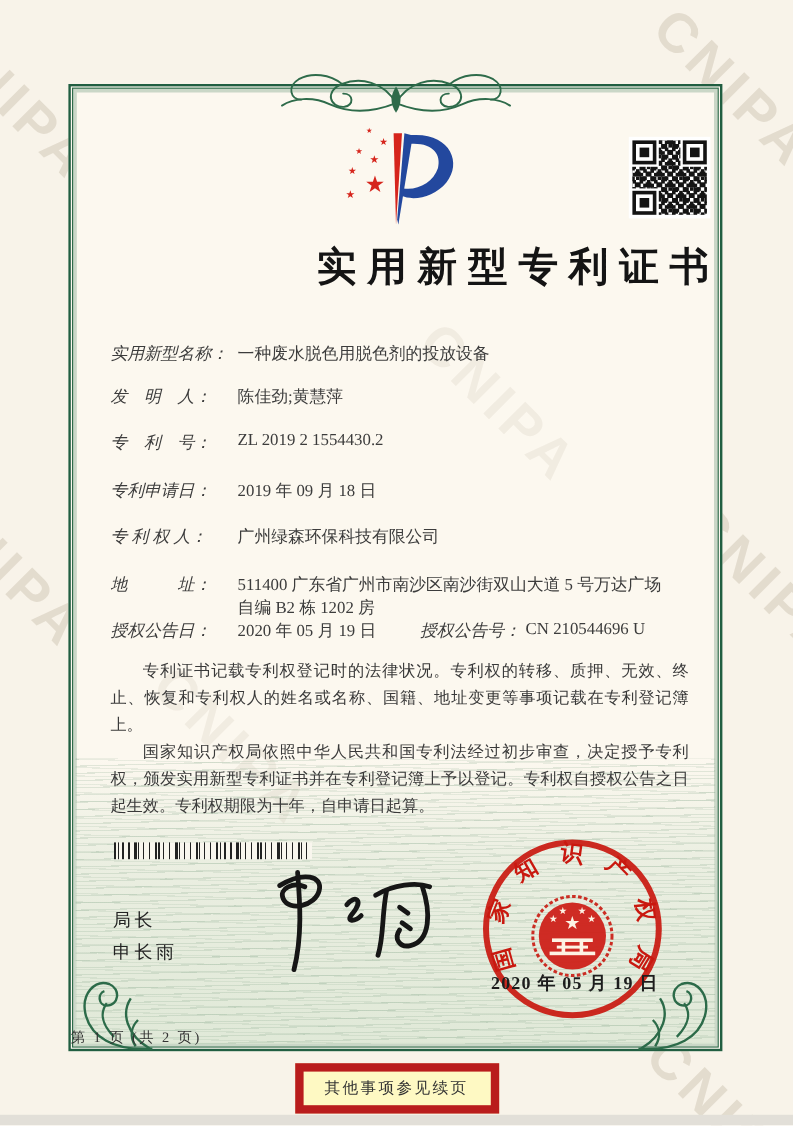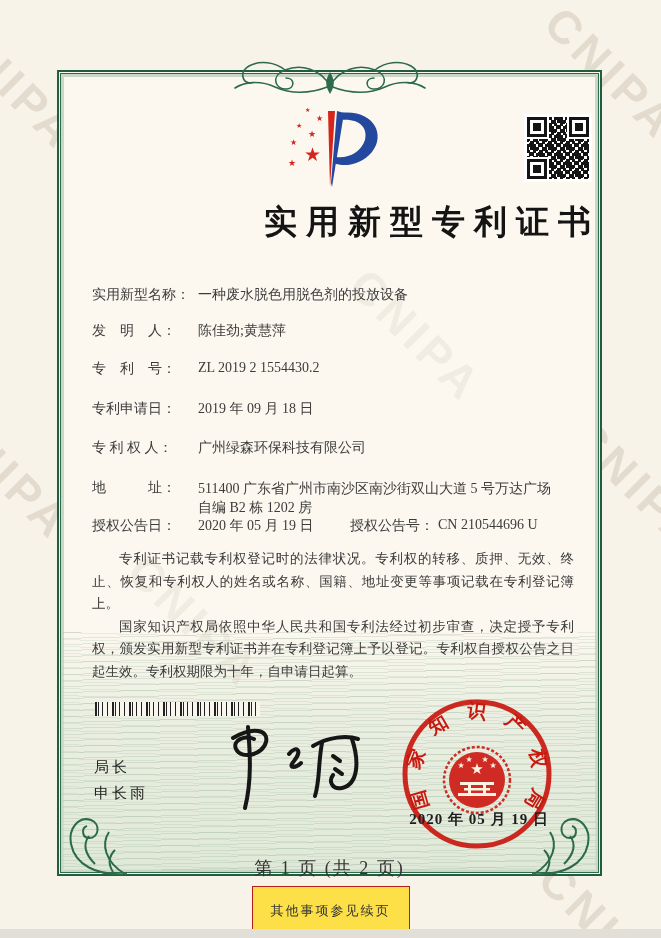--- a/index.html
+++ b/index.html
@@ -55,21 +55,21 @@
   .fp.tl{left:0;top:0;} .fp.tr{right:0;top:0;} .fp.bl{left:0;bottom:0;}
   .logo{position:absolute;left:215px;top:33px;}
   .logo .star{position:absolute;color:#d6251c;line-height:1;font-family:"DejaVu Sans",sans-serif;}
   
   .title{
     position:absolute;left:0;top:128px;width:100%;text-align:right;
     font-size:33px;font-weight:bold;color:#141414;letter-spacing:9px;
   }
   
   .row{position:absolute;left:33px;width:505px;font-size:14px;color:#3c3c3c;}
-  .flabel{display:inline-block;width:106px;vertical-align:top;}
+  .flabel{display:inline-block;width:106px;vertical-align:top;font-style:italic;}
   .fvalue{vertical-align:top;}
   .addr{display:inline-block;width:380px;line-height:19px;}
   .g2{position:absolute;left:258px;top:0;}
   .g2 .flabel{width:auto;margin-right:4px;}
   
   .body-text{
     position:absolute;left:33px;top:476px;width:482px;
     font-size:13.5px;line-height:22.5px;color:#3a3a3a;text-align:justify;
   }
   .body-text p{margin:0;text-indent:2em;}
@@ -79,25 +79,25 @@
     background:repeating-linear-gradient(90deg,#222 0 2px,#f9f6ee 2px 3px,#222 3px 4px,#f9f6ee 4px 7px,#222 7px 8px,#f9f6ee 8px 12px,#222 12px 13px,#f9f6ee 13px 17px);
   }
   .director-title{position:absolute;left:35px;top:686px;font-size:15px;color:#222;letter-spacing:3px;font-family:"Liberation Sans","DejaVu Sans",sans-serif;text-align:right;}
   .director-name{position:absolute;left:35px;top:712px;font-size:15px;color:#222;letter-spacing:3px;font-family:"Liberation Sans","DejaVu Sans",sans-serif;}
   .signature{position:absolute;left:136px;top:650px;}
   .seal{position:absolute;left:338px;top:622px;}
   .seal-date{
     position:absolute;left:345px;top:738px;width:150px;text-align:center;
     font-size:15px;font-weight:600;color:#1d1d1d;letter-spacing:1px;
   }
-  .page-number{position:absolute;left:0;top:784px;width:100%;text-align:center;font-size:18px;color:#333;letter-spacing:2px;}
+  .page-number{position:absolute;left:0;top:784px;width:100%;font-size:12px;color:#333;letter-spacing:2px;}
   
   .footer-note{
     position:absolute;left:50%;top:886px;transform:translateX(-50%);
-    background:#fde047;border:1px solid #b91c1c;padding:15px 18px;
+    background:#fef9c3;border:7px solid #b91c1c;padding:5px 18px;
     font-size:13px;color:#333;letter-spacing:2px;white-space:nowrap;
   }
   .bottom-strip{position:absolute;left:0;bottom:0;width:100%;height:9px;background:#e2dfd8;}
 </style>
 </head>
 <body>
 
 <div class="page">
 
   <div class="wm" style="left:-28px;top:6px">CNIPA</div>

